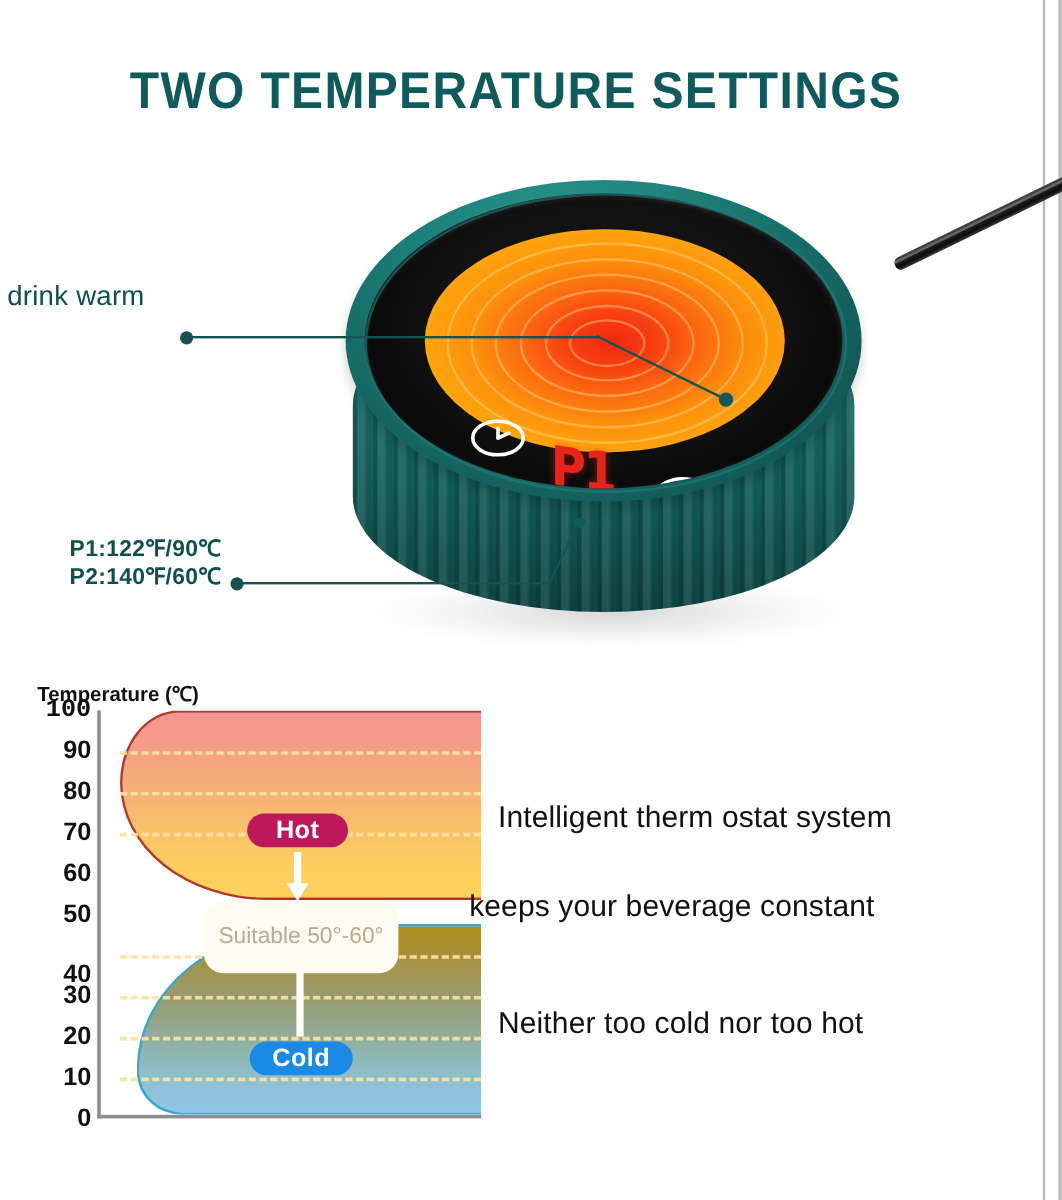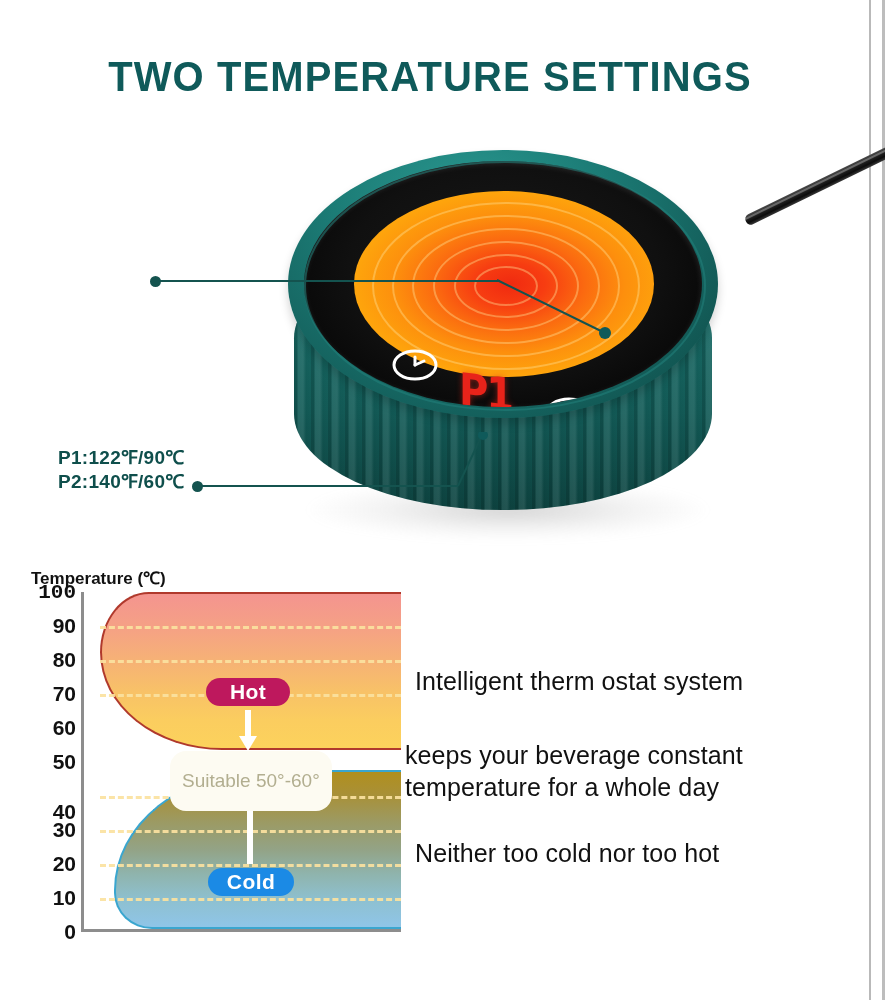--- a/index.html
+++ b/index.html
@@ -407,21 +407,21 @@
   
   .body-line {
     position: absolute;
     font-family: "Liberation Sans", sans-serif;
     font-size: 25px;
     color: #111111;
     line-height: 1.26;
     letter-spacing: 0.1px;
   }
   #body-1 { left: 415px; top: 666px; }
-  #body-2 { left: 405px; top: 740px; width: 420px; }
+  #body-2 { left: 391px; top: 740px; width: 420px; }
   #body-3 { left: 415px; top: 838px; }
 </style>
 </head>
 <body>
 
 <div class="edge-rule"></div>
 <div class="edge-rule-2"></div>
 
 <div class="title">TWO TEMPERATURE SETTINGS</div>
 
@@ -466,20 +466,21 @@
         </svg>
       </div>
 
       <div class="led">P1</div>
     </div>
     <div class="glass-edge"></div>
   </div>
 </div>
 
 <div class="callout-text" id="callout-heating">
+  <div>drink warm</div>
 </div>
 <div class="dot" style="left:150px; top:276px;"></div>
 <div class="leader" style="left:159px; top:280px; width:341px;"></div>
 <svg class="leader-diag" style="position:absolute; left:495px; top:275px;" width="120" height="65">
   <line x1="2" y1="5" x2="108" y2="57" stroke="#14534f" stroke-width="2"></line>
   <circle cx="110" cy="58" r="6" fill="#0f5a5a"></circle>
 </svg>
 
 <div class="callout-text" id="callout-presets">
   <div>P1:122℉/90℃</div>
@@ -540,15 +541,14 @@
       <polygon points="2,18 20,18 11,2" fill="#ffffff"></polygon>
     </svg>
     <div class="badge" id="badge-cold">Cold</div>
 
   </div>
 </div>
 
 <div class="body-line" id="body-1">Intelligent therm ostat system</div>
 <div class="body-line" id="body-2">
   <div>keeps your beverage constant</div>
-  <div>temperature for a whole day</div>
 </div>
 <div class="body-line" id="body-3">Neither too cold nor too hot</div>
 
 </body></html>

